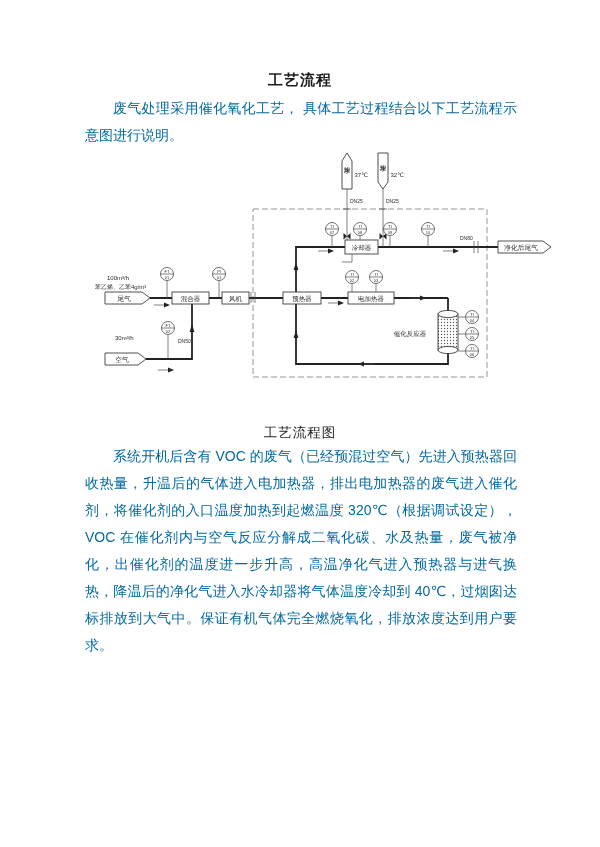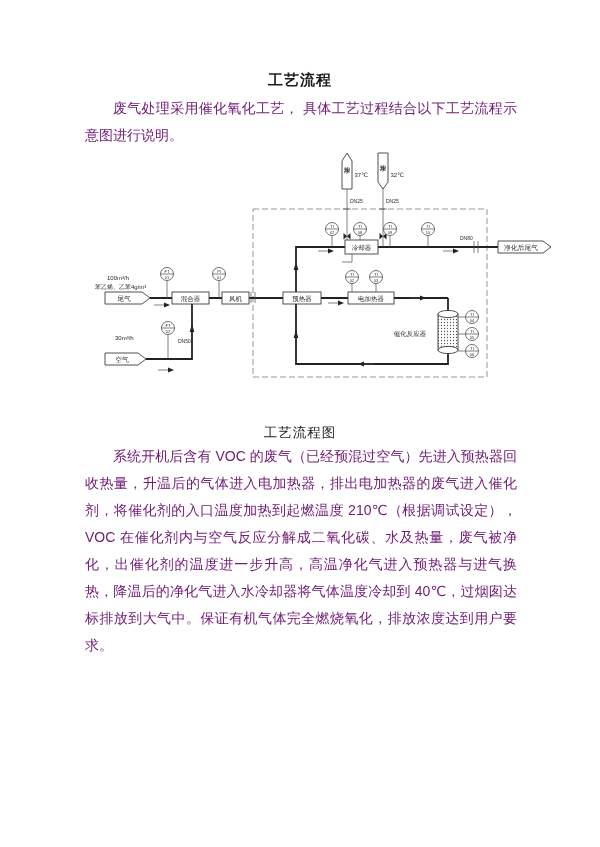--- a/index.html
+++ b/index.html
@@ -6,21 +6,21 @@
   .page{
     position:relative;width:600px;height:699px;background:#ffffff;
     font-family:"Liberation Sans","DejaVu Sans",sans-serif;color:#222;overflow:hidden;
   }
   .doc-title{
     position:absolute;top:71px;left:0;width:600px;margin:0;
     text-align:center;font-size:15px;font-weight:bold;color:#1c1c1c;letter-spacing:1px;
   }
   .para{
     position:absolute;left:85px;width:432px;margin:0;
-    font-size:14px;line-height:27px;text-align:justify;text-indent:2em;color:#701a75;
+    font-size:14px;line-height:27px;text-align:justify;text-indent:2em;color:#0369a1;
   }
   .p1{top:95px;}
   .p2{top:416px;}
   .p3{top:443px;}
   .figure-caption{
     position:absolute;top:392px;left:0;width:600px;text-align:center;
     font-size:13.5px;color:#1d1d1d;letter-spacing:1px;margin-top:32px;
   }
   .diagram{position:absolute;top:150px;left:80px;}
   
@@ -280,21 +280,21 @@
       <line x1="348" y1="85.5" x2="348" y2="97"></line>
       <circle class="inst" cx="348" cy="79" r="6.5"></circle>
         <line x1="341.5" y1="79" x2="354.5" y2="79"></line>
       <text class="tag" x="348" y="78">TI</text>
       <text class="tag" x="348" y="83.6">10</text>
     </g>
   </svg>
 
   <div class="figure-caption">工艺流程图</div>
 
-  <p class="para p3">系统开机后含有 VOC 的废气（已经预混过空气）先进入预热器回收热量，升温后的气体进入电加热器，排出电加热器的废气进入催化剂，将催化剂的入口温度加热到起燃温度 210℃（根据调试设定），VOC 在催化剂内与空气反应分解成二氧化碳、水及热量，废气被净化，出催化剂的温度进一步升高，高温净化气进入预热器与进气换热，降温后的净化气进入水冷却器将气体温度冷却到 40℃，过烟囱达标排放到大气中。保证有机气体完全燃烧氧化，排放浓度达到用户要求。</p>
+  <p class="para p3">系统开机后含有 VOC 的废气（已经预混过空气）先进入预热器回收热量，升温后的气体进入电加热器，排出电加热器的废气进入催化剂，将催化剂的入口温度加热到起燃温度 320℃（根据调试设定），VOC 在催化剂内与空气反应分解成二氧化碳、水及热量，废气被净化，出催化剂的温度进一步升高，高温净化气进入预热器与进气换热，降温后的净化气进入水冷却器将气体温度冷却到 40℃，过烟囱达标排放到大气中。保证有机气体完全燃烧氧化，排放浓度达到用户要求。</p>
 
   <div class="watermark">
     <svg width="26" height="22" viewBox="0 0 26 22">
       <ellipse cx="10" cy="9" rx="9" ry="7.5" fill="none" stroke="#cfcfcf" stroke-width="1.6"></ellipse>
       <path d="M5,15 L3,20 L9,16.5" fill="none" stroke="#cfcfcf" stroke-width="1.6" stroke-linejoin="round"></path>
       <ellipse cx="18.5" cy="13" rx="6.5" ry="5.5" fill="none" stroke="#cfcfcf" stroke-width="1.6"></ellipse>
       <circle cx="7" cy="8" r="1" fill="#cfcfcf"></circle>
       <circle cx="13" cy="8" r="1" fill="#cfcfcf"></circle>
     </svg>
     <span>碳环生物质</span>

